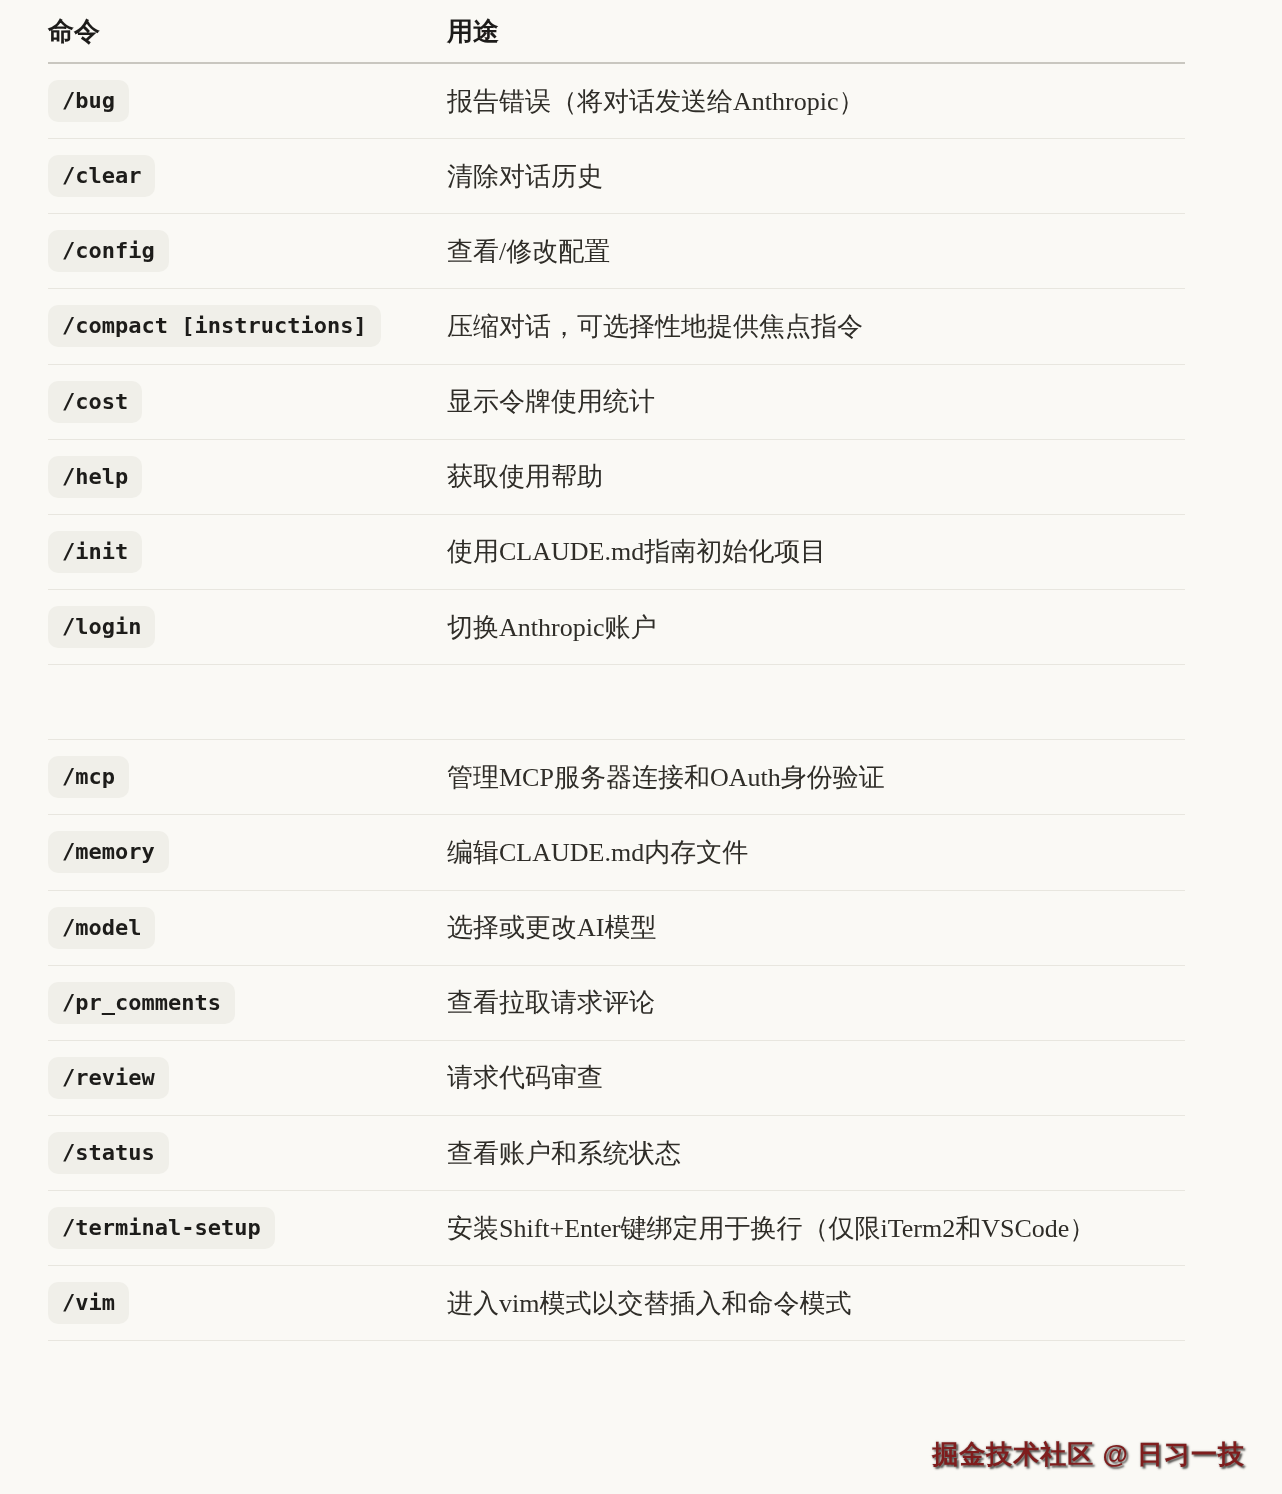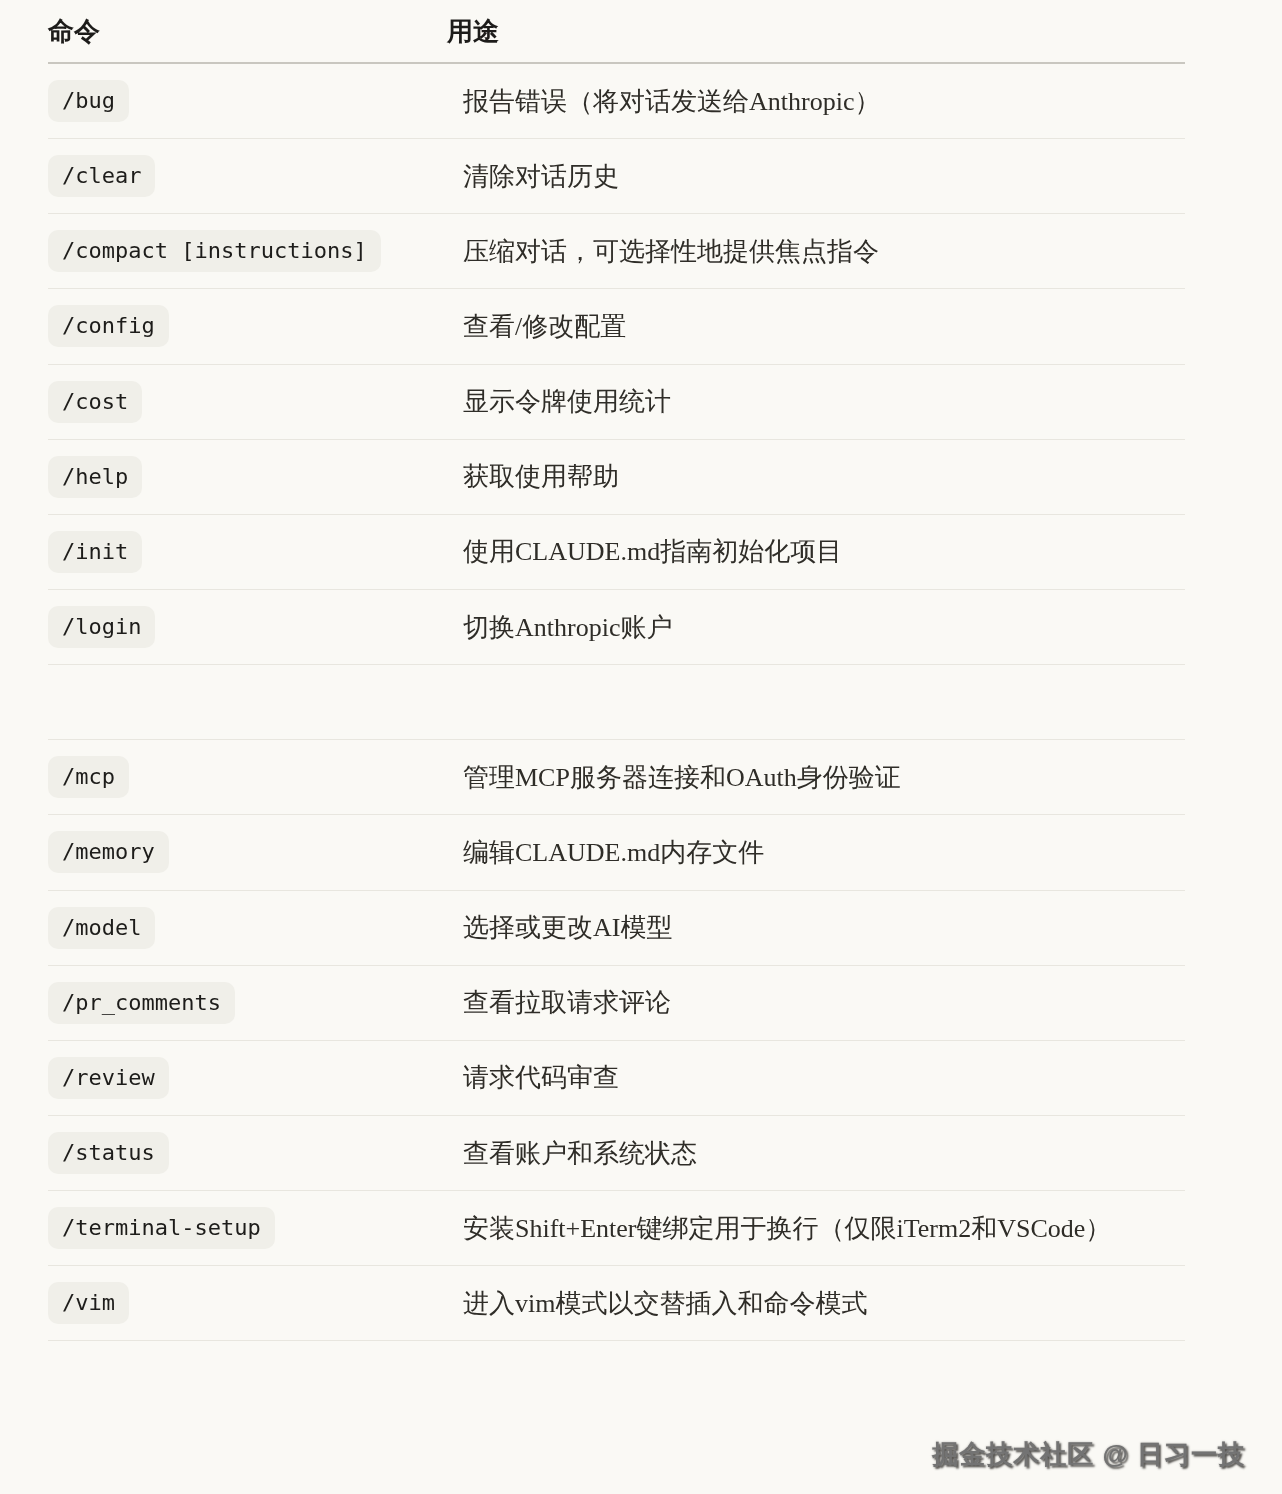--- a/index.html
+++ b/index.html
@@ -50,49 +50,48 @@
     height: 75.15px;
     align-items: center;
     border-bottom: 1px solid var(--row-border);
   }
   .pill {
     display: inline-block;
     background: var(--pill-bg);
     color: var(--pill-text);
     font-family: "DejaVu Sans Mono", "Liberation Mono", monospace;
     font-size: 22px;
-    font-weight: 400;
+    font-weight: 700;
     line-height: 1;
     padding: 10px 14px;
     border-radius: 10px;
     white-space: nowrap;
   }
   .desc-cell {
     font-size: 26px;
     color: var(--desc-text);
     white-space: nowrap;
-    margin-left: 16px;
   }
   .desc-link {
     color: var(--desc-text);
     text-decoration: underline;
     text-decoration-color: var(--link-underline);
     text-decoration-thickness: 2px;
     text-underline-offset: 6px;
     cursor: pointer;
   }
   .watermark {
     position: absolute;
     right: 37px;
     top: 1437px;
     font-family: "Liberation Sans", sans-serif;
     font-weight: bold;
     font-size: 26px;
     letter-spacing: 1px;
-    color: #737373;
+    color: #7f1d1d;
     text-shadow: 2px 2px 2px rgba(70,68,64,0.9), 0 0 2px rgba(110,108,104,0.55);
     white-space: nowrap;
   }
 </style>
 </head>
 <body>
 
 <div class="page">
   <div class="table-wrap">
     <div class="thead">
@@ -113,33 +112,33 @@
     <div class="cell cmd-cell">
       <span class="pill">/clear</span>
     </div>
     <div class="cell desc-cell">
       <span class="desc-text">清除对话历史</span>
     </div>
   </div>
 
   <div class="row">
     <div class="cell cmd-cell">
+      <span class="pill">/config</span>
+    </div>
+    <div class="cell desc-cell">
+      <span class="desc-text">查看/修改配置</span>
+    </div>
+  </div>
+
+  <div class="row">
+    <div class="cell cmd-cell">
       <span class="pill">/compact [instructions]</span>
     </div>
     <div class="cell desc-cell">
       <span class="desc-text">压缩对话，可选择性地提供焦点指令</span>
-    </div>
-  </div>
-
-  <div class="row">
-    <div class="cell cmd-cell">
-      <span class="pill">/config</span>
-    </div>
-    <div class="cell desc-cell">
-      <span class="desc-text">查看/修改配置</span>
     </div>
   </div>
 
   <div class="row">
     <div class="cell cmd-cell">
       <span class="pill">/cost</span>
     </div>
     <div class="cell desc-cell">
       <span class="desc-text">显示令牌使用统计</span>
     </div>

